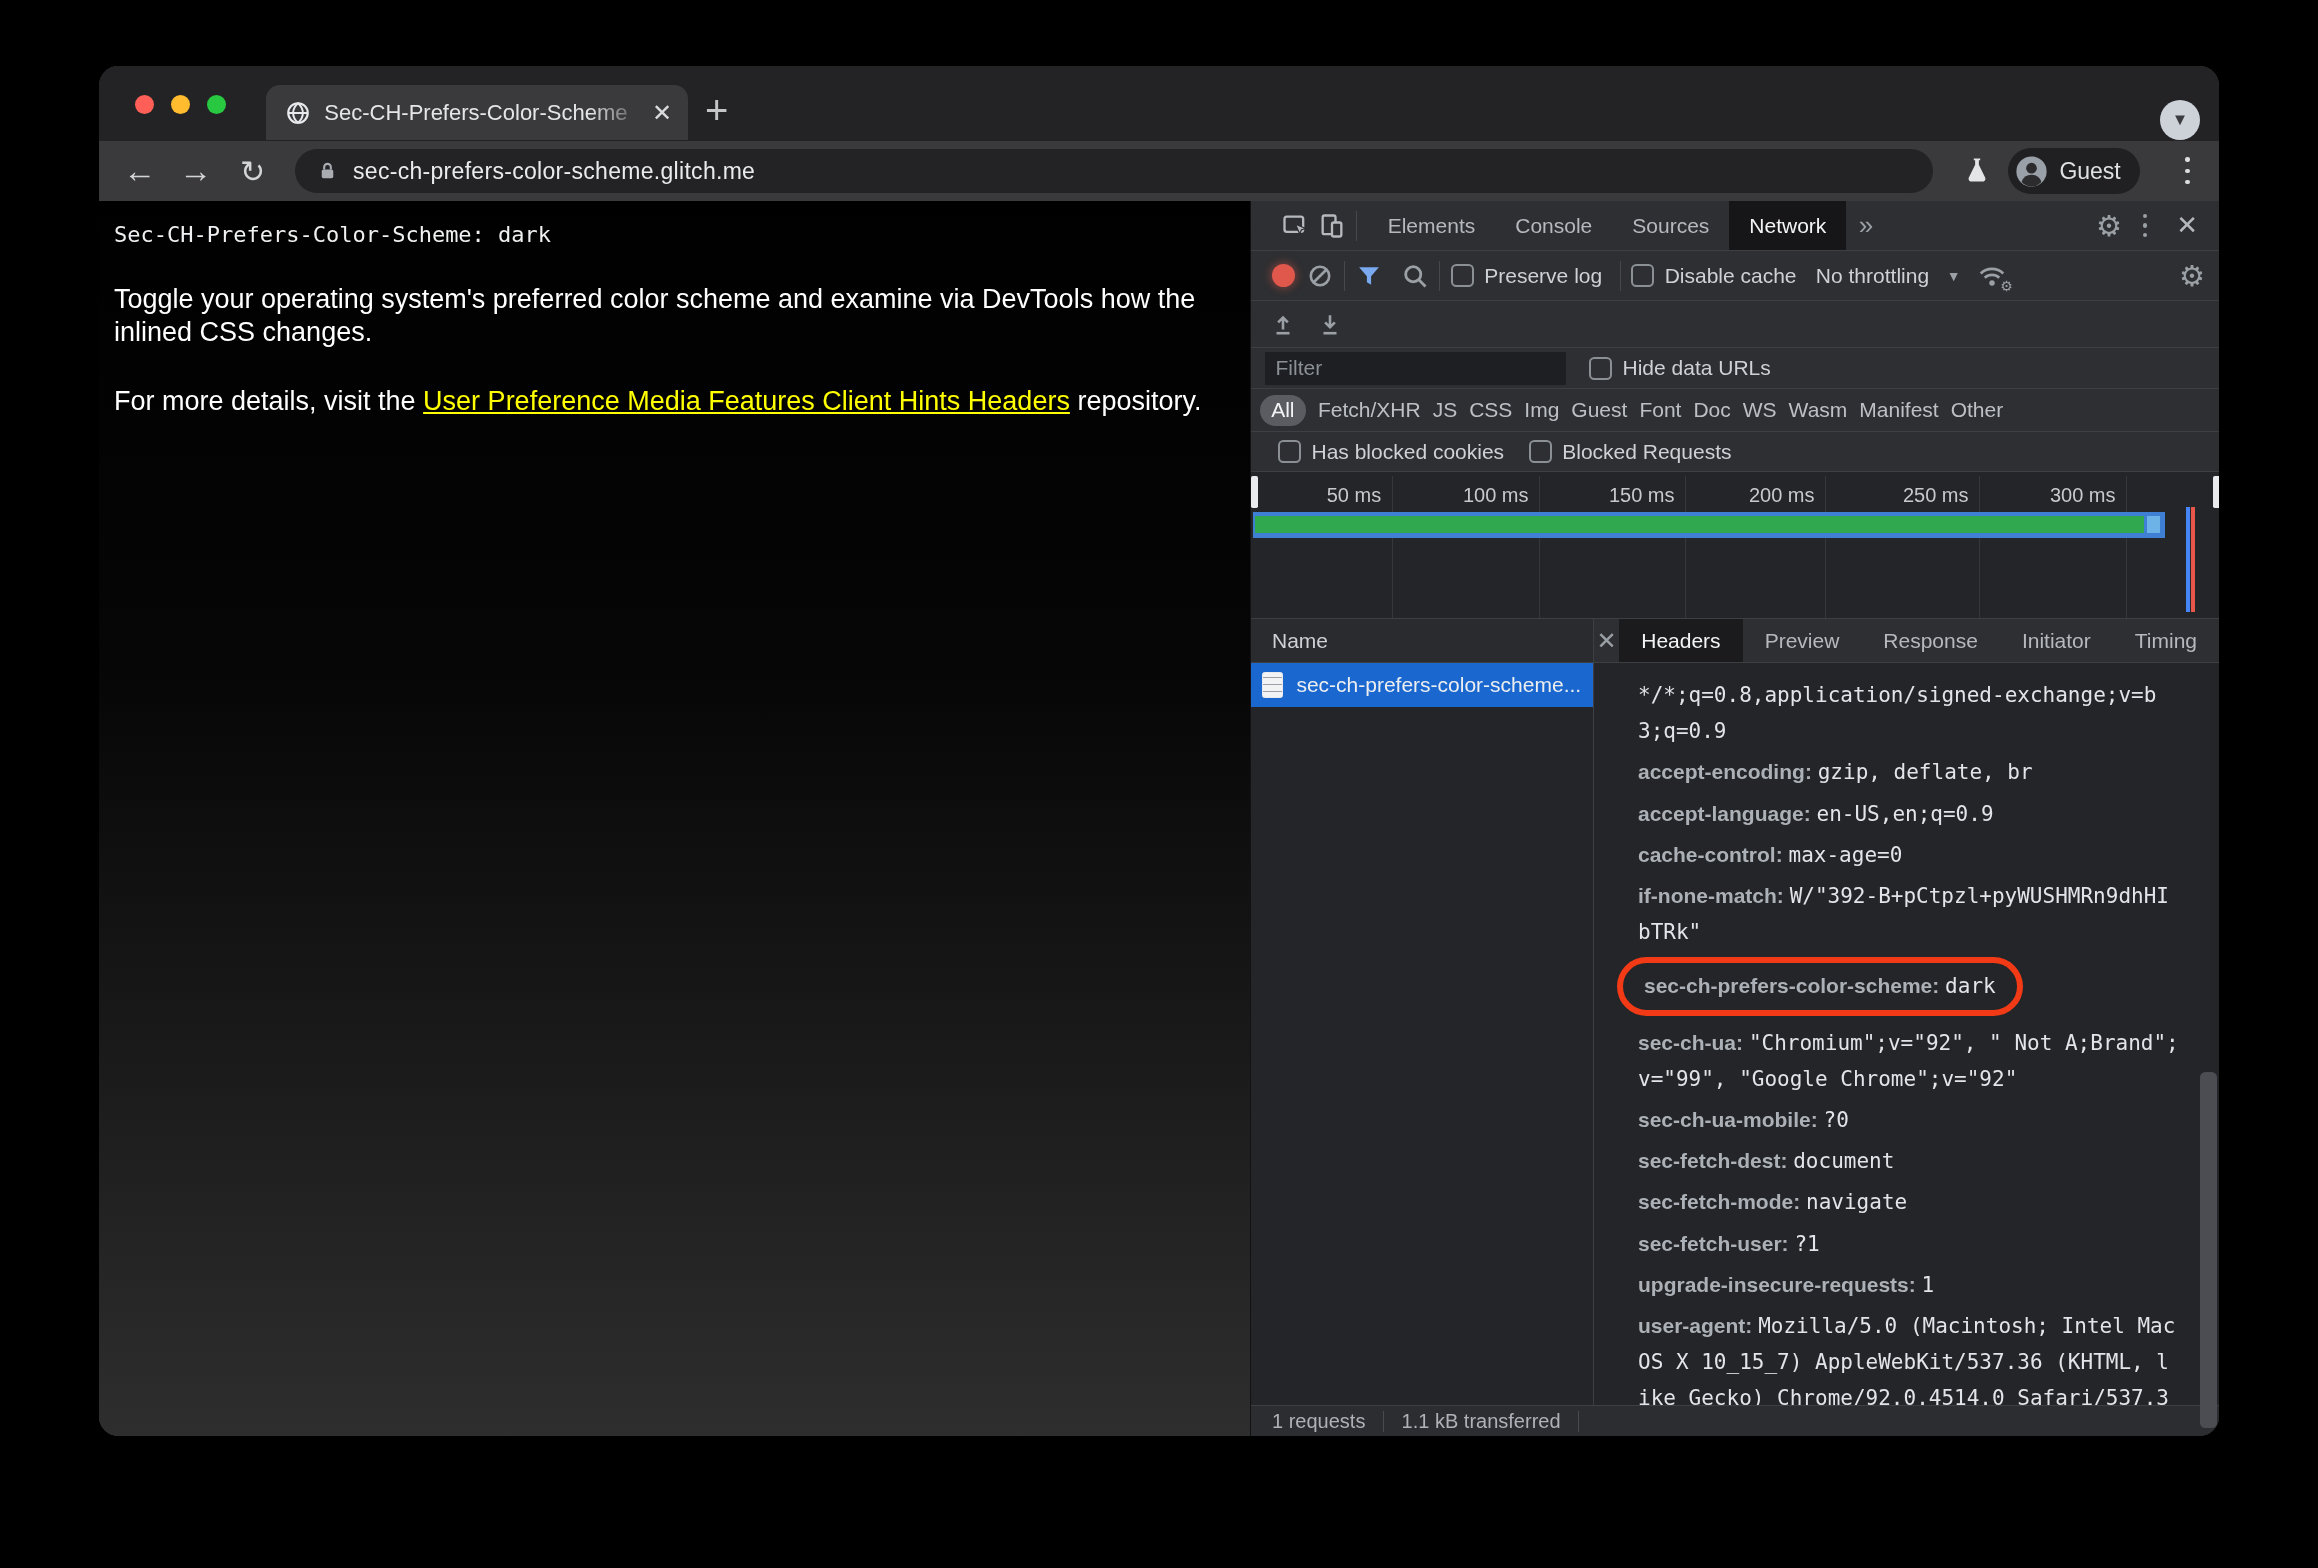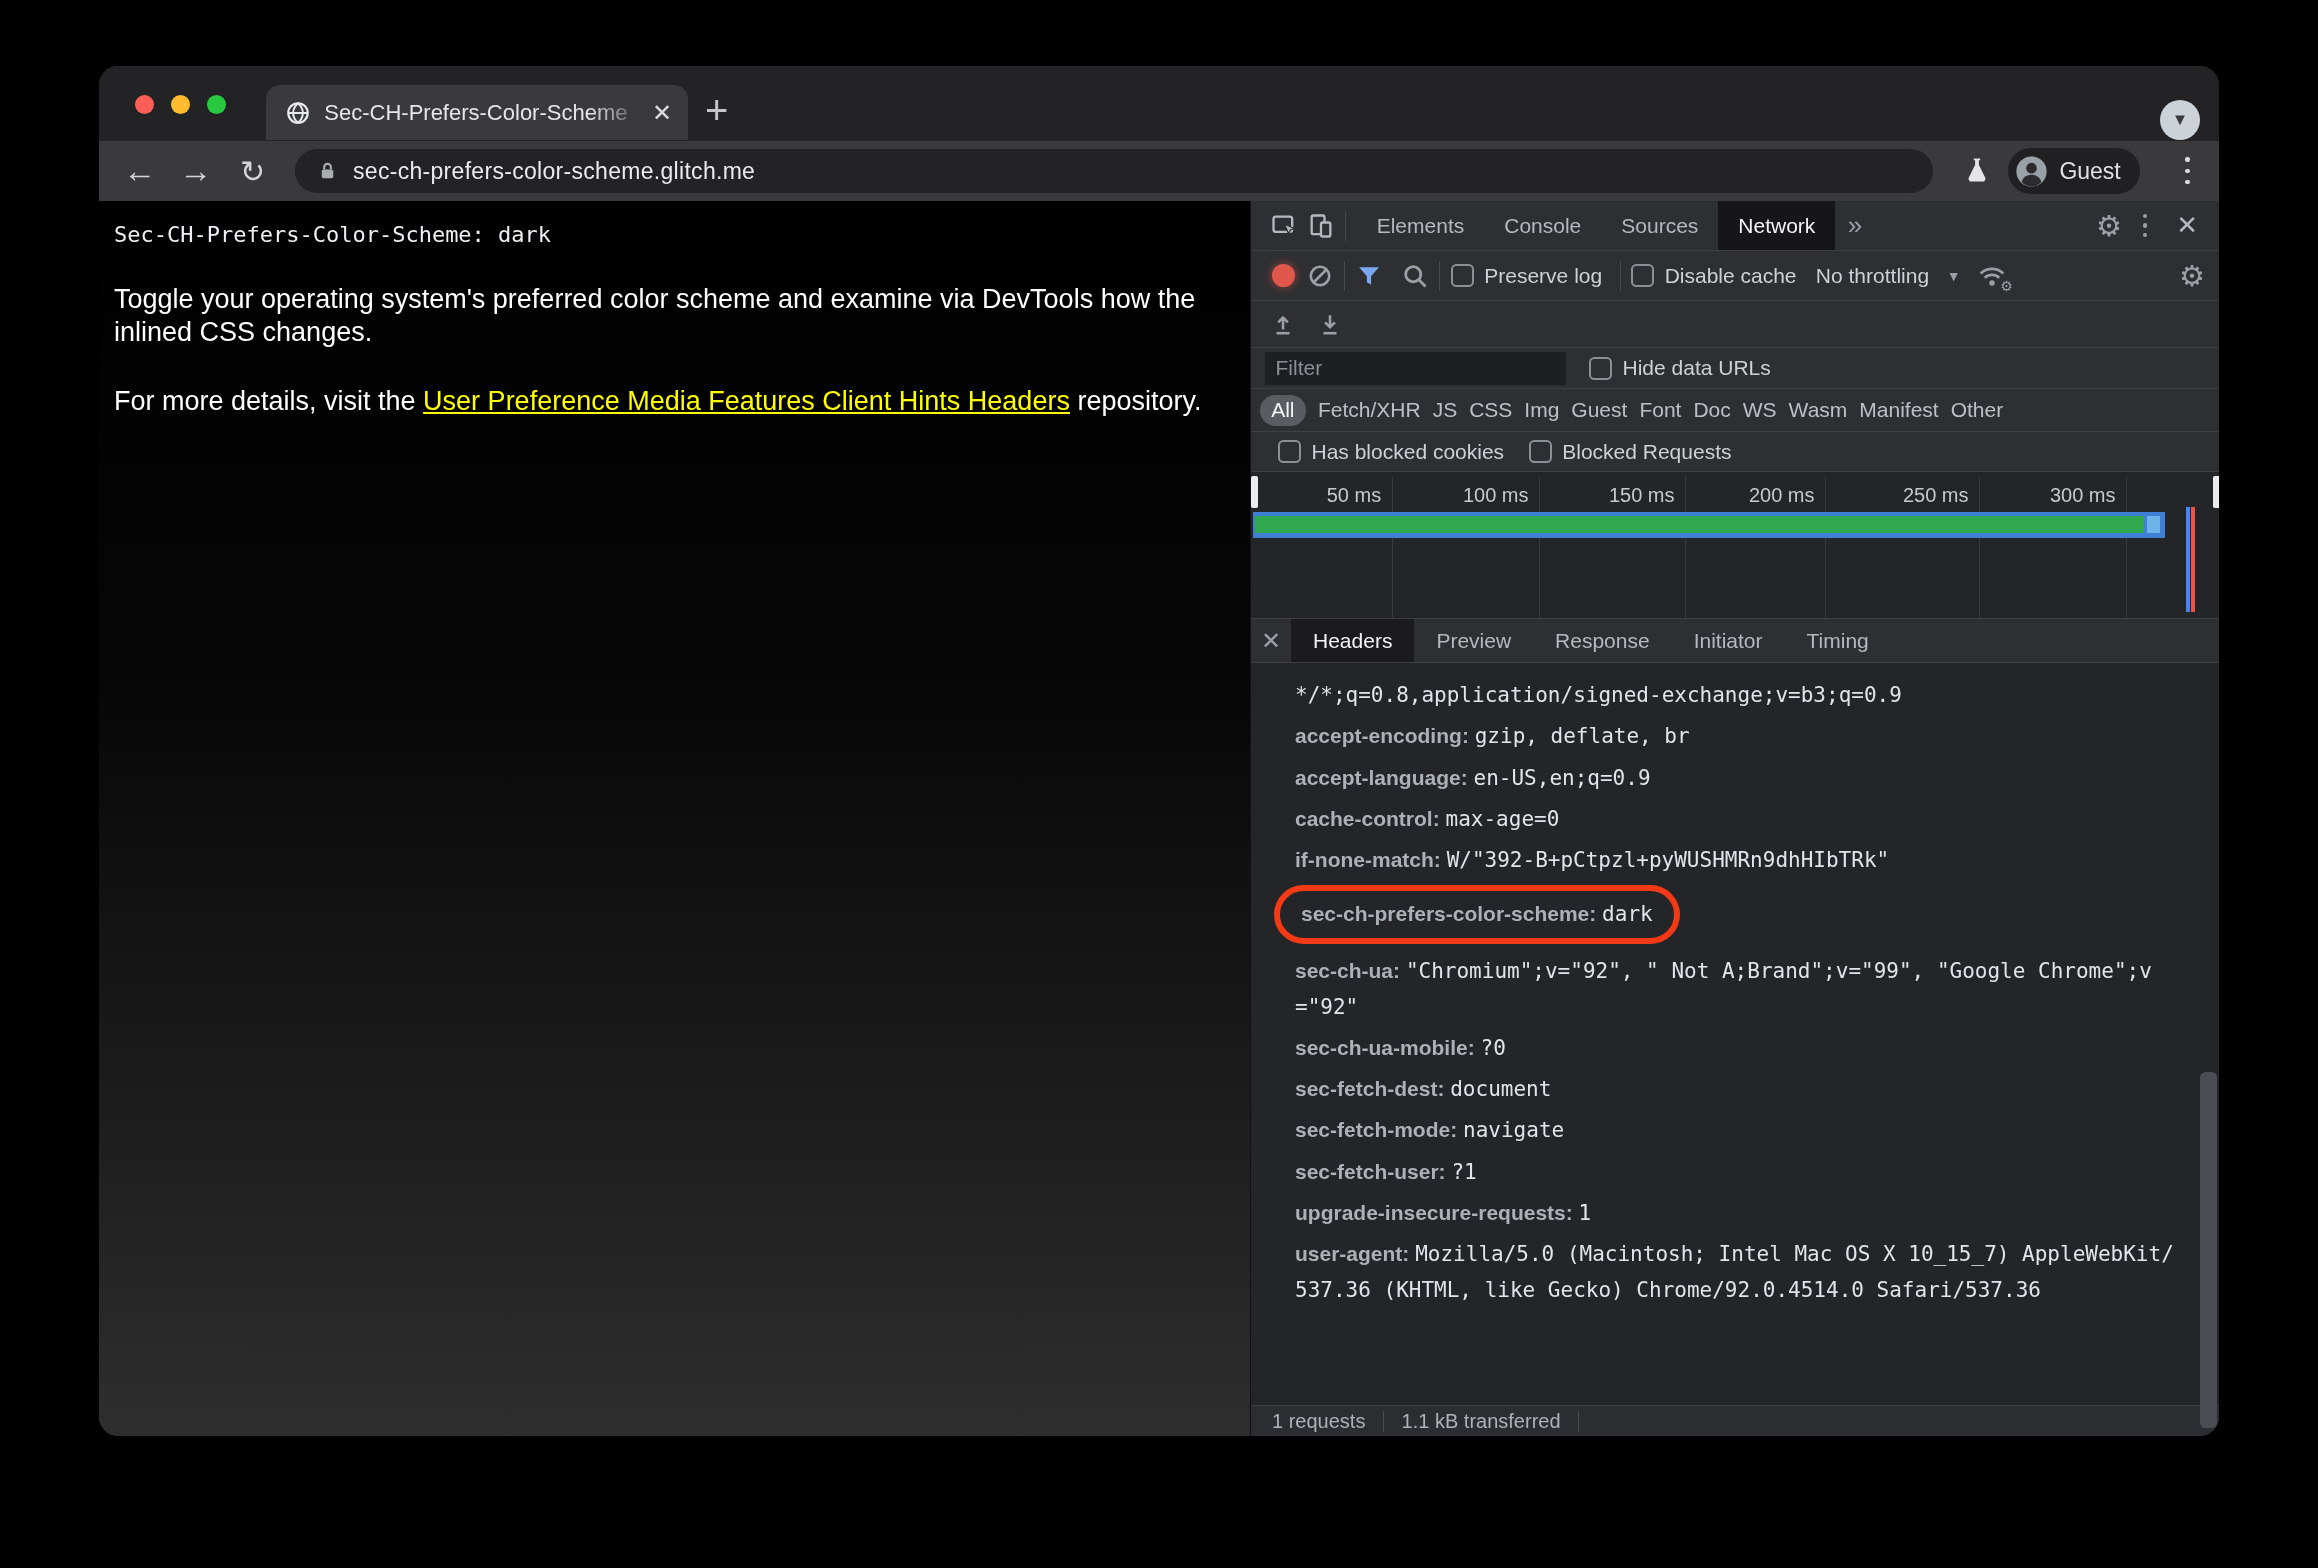--- a/index.html
+++ b/index.html
@@ -57,21 +57,21 @@
   .page p { width:1099px; font-size:27px; line-height:33px; color:#fff; margin-top:36px; }
   .page a { color:var(--link-yellow,#ffff00); text-decoration:underline; }
 
   
   .devtools { width:969px; background:#242528; border-left:0.9px solid #121214;
               display:flex; flex-direction:column; color:#c9cbce; font-size:21px; }
   .bar { background:#2e2f32; border-bottom:0.9px solid #3e3f43; display:flex; align-items:center; }
   .sep { width:0.9px; height:30px; background:#47484c; margin:0 10.5px; }
   .ico { display:inline-flex; align-items:center; justify-content:center; }
 
-  .dt-tabbar { height:50px; padding-left:19px; }
+  .dt-tabbar { height:50px; padding-left:30px; }
   .dt-tabs { display:flex; height:100%; align-items:center; }
   .dt-tab { height:100%; display:flex; align-items:center; padding:0 20px; color:#b5b9be; }
   .dt-tab.active { background:#161619; color:#f3f4f6; }
   .more-tabs { font-size:26px; color:#9aa0a6; margin-left:12.3px; }
   .dt-tabbar .right { margin-left:auto; display:flex; align-items:center; gap:5.3px; padding-right:12.3px; }
   .gear-glyph { font-size:29px; color:#9aa0a6; }
   .vdots { display:flex; flex-direction:column; gap:5.3px; width:35px; align-items:center; }
   .vdots i { width:4.4px; height:4.4px; border-radius:50%; background:#9aa0a6; }
   .dt-close { font-size:26px; color:#b5b9be; width:39px; text-align:center; }
 
@@ -369,20 +369,30 @@
             <div class="wf-inner"></div>
             <div class="wf-cap"></div>
           </div>
           <div class="ev blue"></div>
           <div class="ev red"></div>
           <div class="handle left"></div>
           <div class="handle right"></div>
         </div>
 
         <div class="dt-lower">
+          <div class="namecol">
+            <div class="namecol-header">Name</div>
+            <div>
+
+                <div class="req-row active">
+                  <span class="doc-ico"></span>
+                  <span class="req-name">sec-ch-prefers-color-scheme...</span>
+                </div>
+              </div>
+          </div>
 
           <div class="details">
             <div class="bar details-tabs">
               <span class="det-close">✕</span>
               <div class="det-tabs-host">
 
               <span class="det-tab active">Headers</span>
                   <span class="det-tab">Preview</span>
                   <span class="det-tab">Response</span>
                   <span class="det-tab">Initiator</span>

